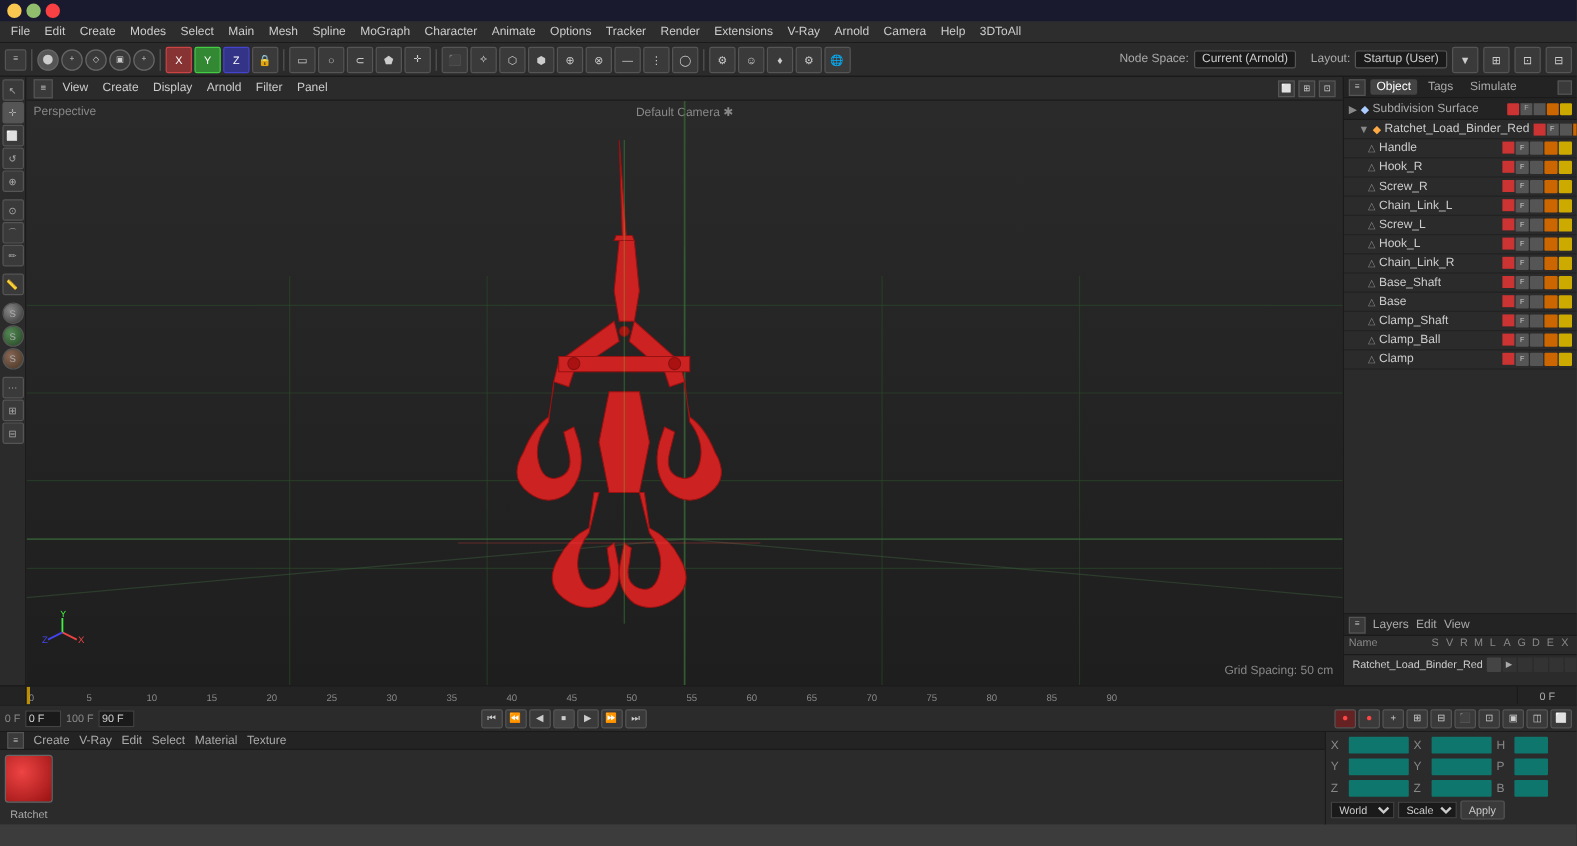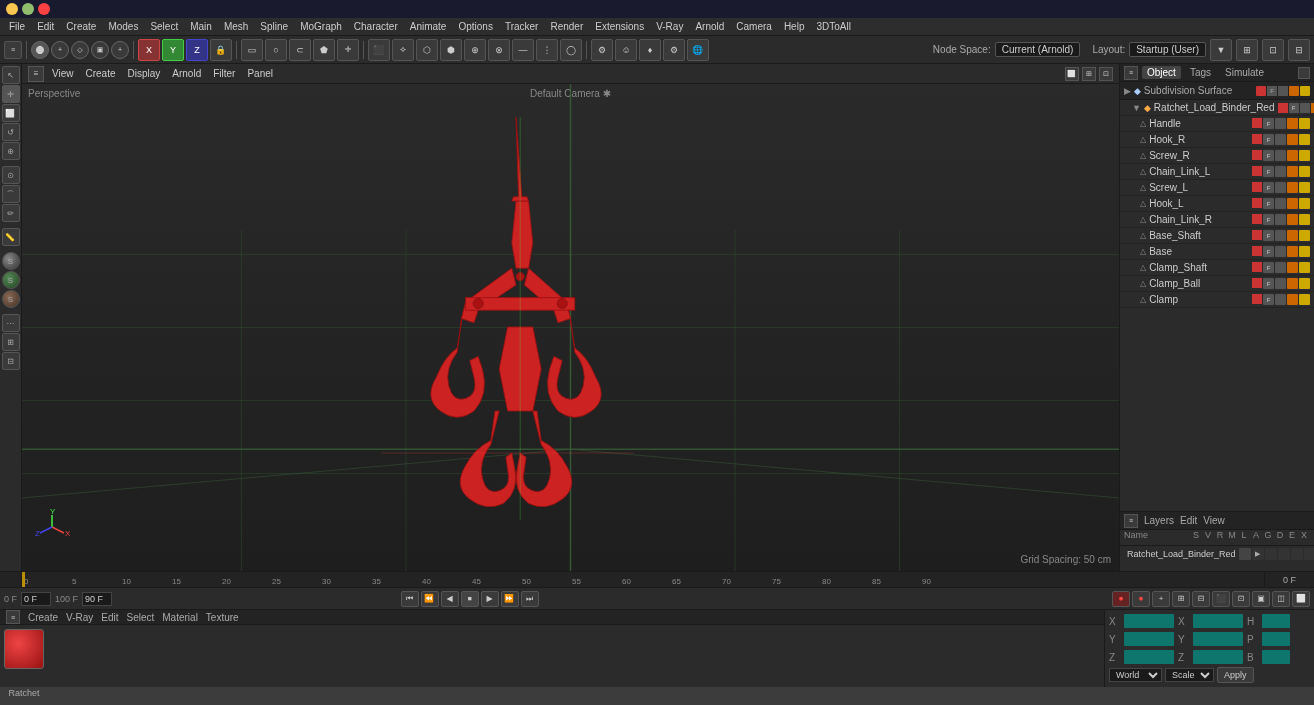--- a/index.html
+++ b/index.html
@@ -319,21 +319,21 @@
       background: radial-gradient(circle at 35% 35%, #ee4444, #991111);
       border: 1px solid #666;
       border-radius: 3px;
       cursor: pointer;
       position: relative;
     }
     .material-label {
       font-size: 9px;
       color: #aaa;
       text-align: center;
-      margin-top: 19px;
+      margin-top: 5px;
     }
     .coord-row {
       display: flex;
       align-items: center;
       gap: 3px;
       height: 16px;
     }
     .coord-label {
       width: 12px;
       color: #888;

